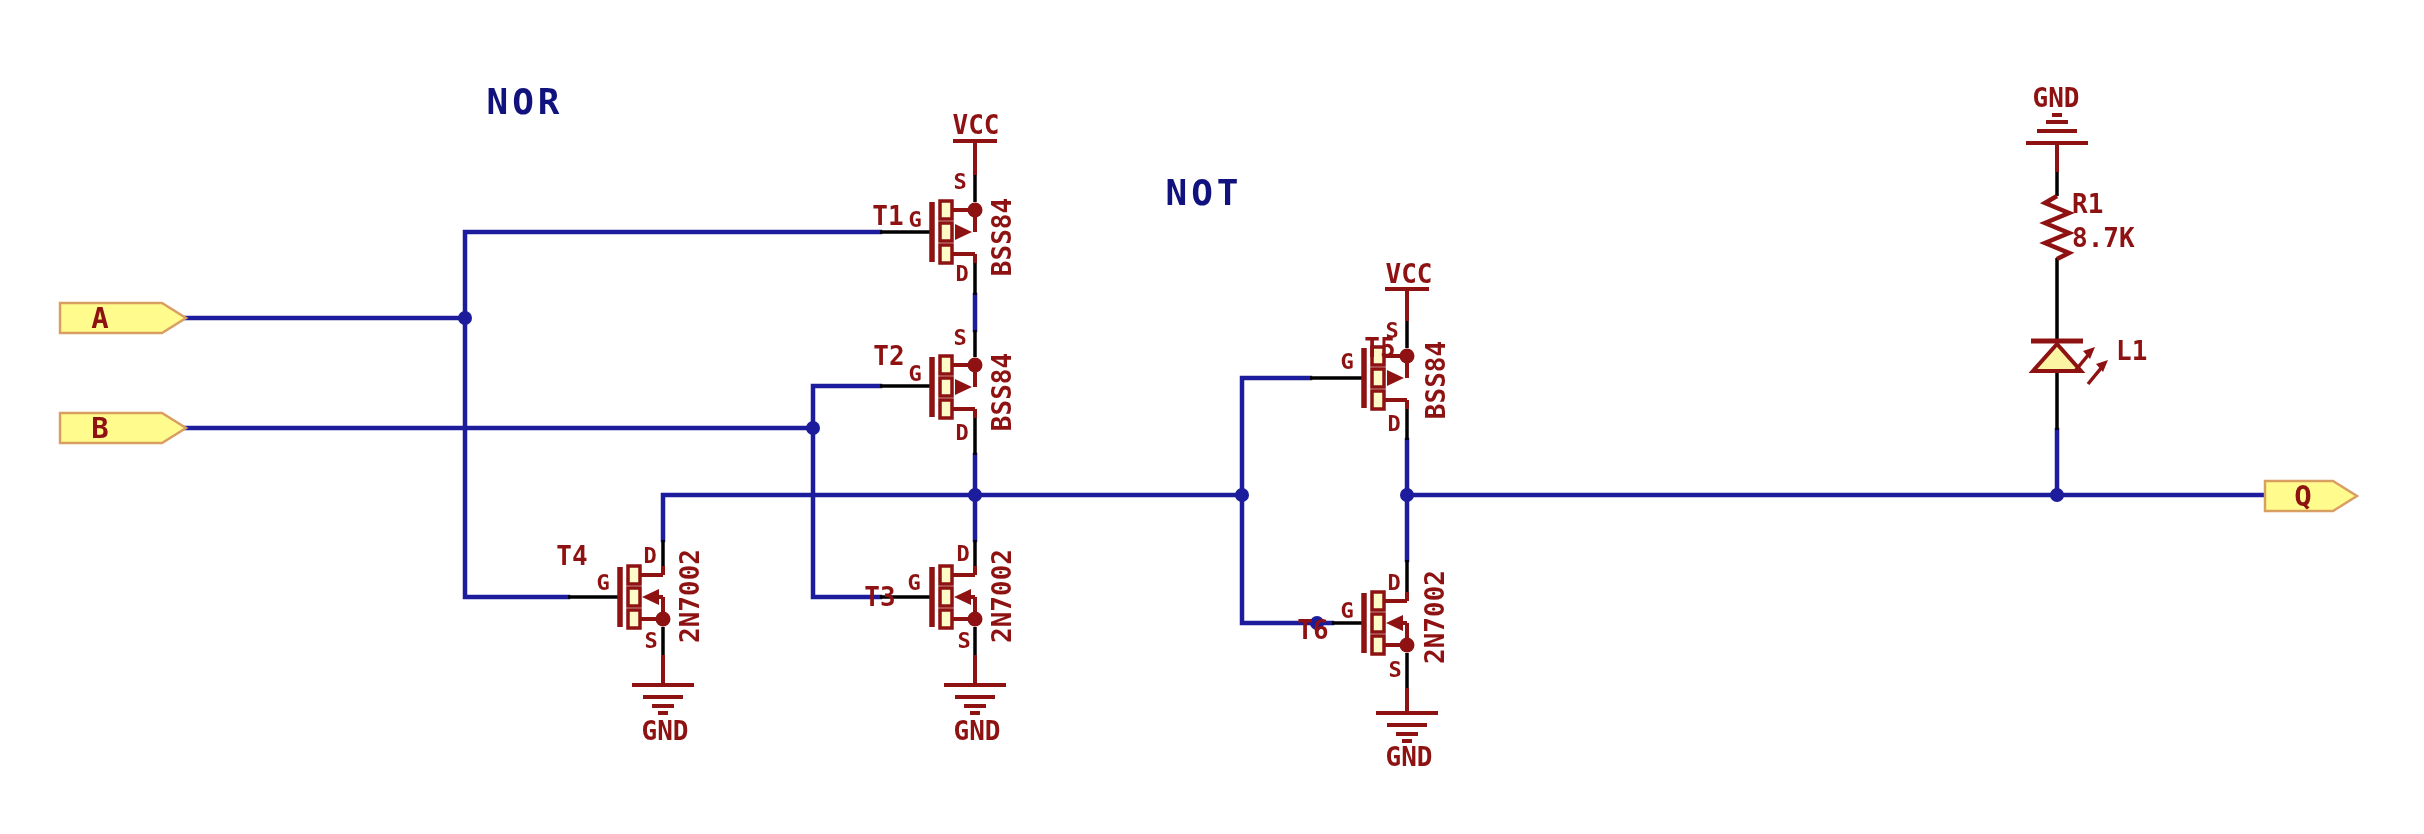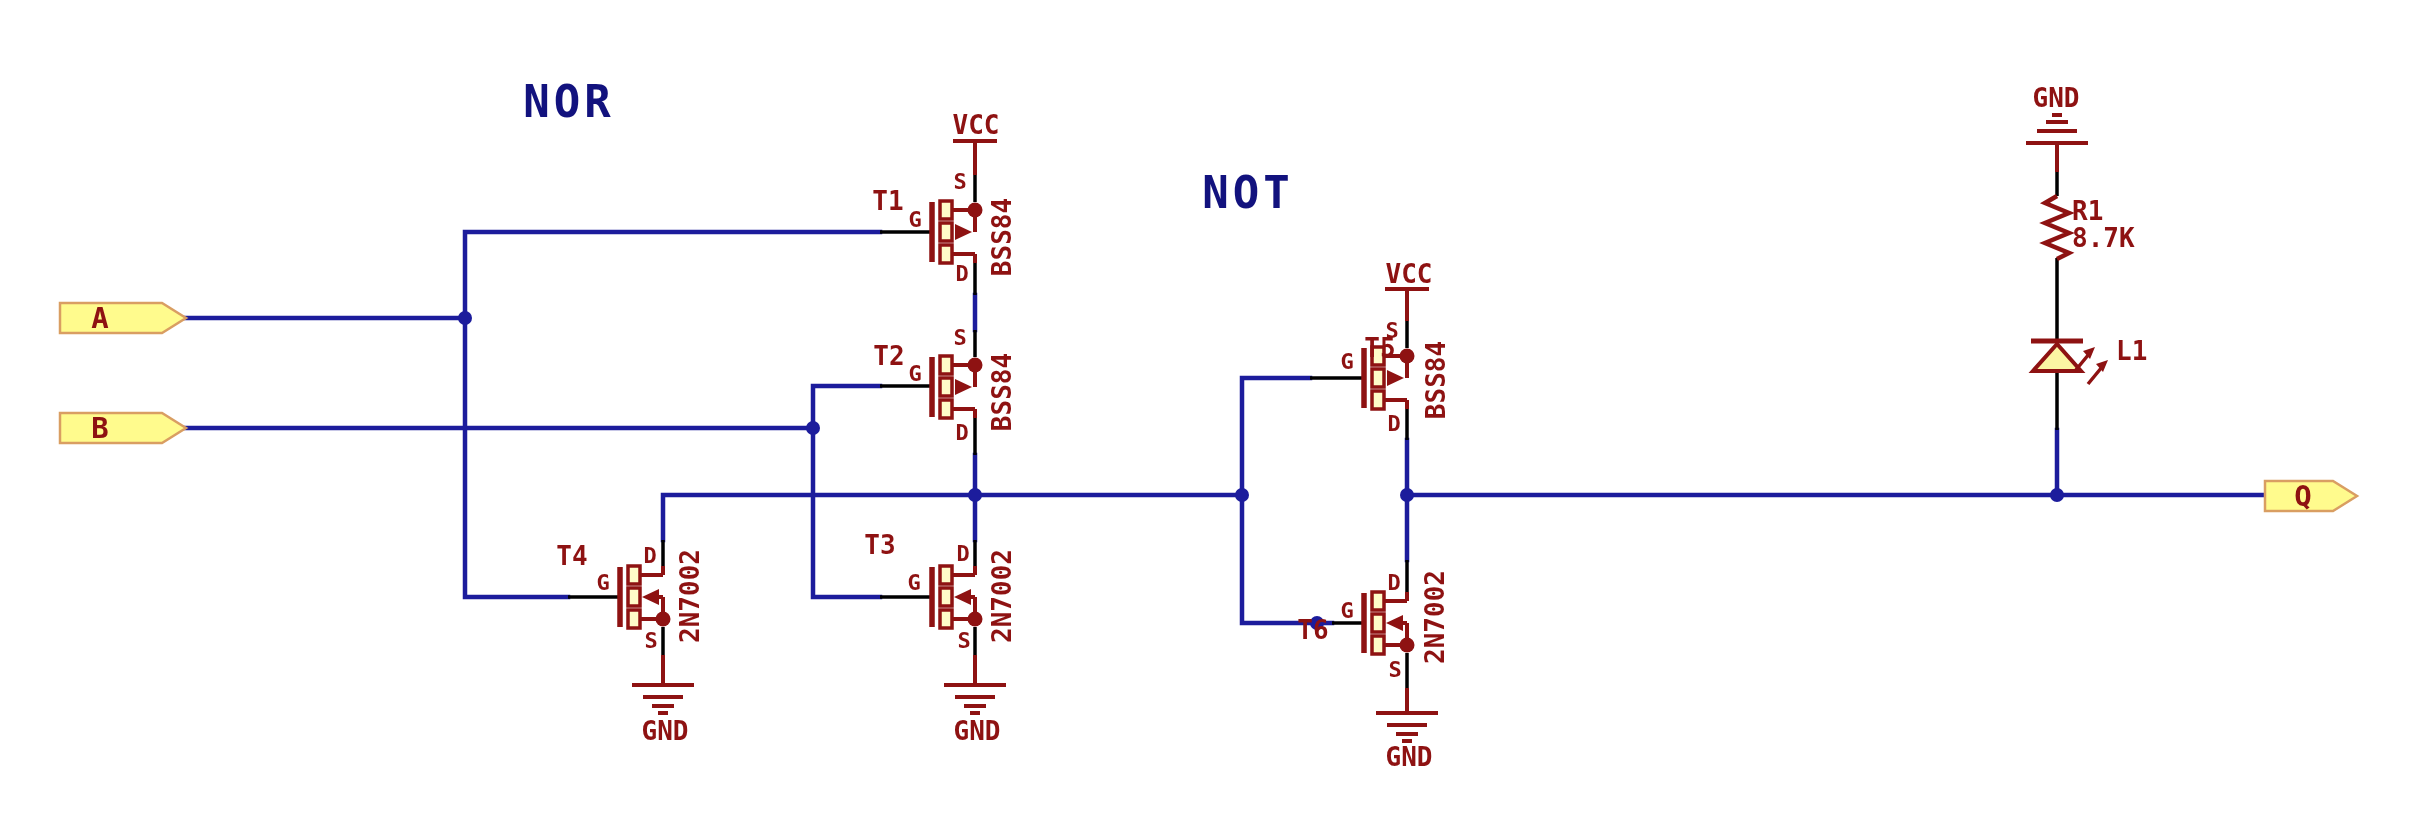--- a/index.html
+++ b/index.html
@@ -17,21 +17,21 @@
   .syf{fill:var(--red);stroke:none;}
   .box{fill:var(--boxfill);stroke:var(--red);stroke-width:3.5;}
   .jd{fill:var(--wire);stroke:none;}
   .flag{fill:var(--flagfill);stroke:var(--flagstroke);stroke-width:2.5;}
   .led{fill:var(--ledfill);stroke:var(--red);stroke-width:4;}
   .lbl{position:absolute;color:var(--red);font-weight:bold;font-size:26px;line-height:1;
        transform:translate(-50%,-50%);white-space:nowrap;}
   .pin{font-size:22px;}
   .vert{transform:translate(-50%,-50%) rotate(-90deg);}
   .la{transform:translate(0,-50%);}
-  .title{font-size:44px;letter-spacing:4px;color:var(--navy);margin-left:44px;}
+  .title{font-size:36px;letter-spacing:4px;color:var(--navy);}
   .flagtxt{font-size:29px;}
 </style>
 </head>
 <body>
 
 <div id="stage">
 
   <svg id="wires" width="2424" height="834" viewBox="0 0 2424 834">
     <defs>
       <g id="pmos">
@@ -128,33 +128,33 @@
     <polygon class="flag" points="2265,481 2333,481 2357,496 2333,511 2265,511"></polygon>
   </svg>
 
   <div class="lbl title" style="left:525px;top:102px">NOR</div>
   <div class="lbl title" style="left:1204px;top:193px">NOT</div>
 
   <div class="lbl flagtxt" style="left:100px;top:318px">A</div>
   <div class="lbl flagtxt" style="left:100px;top:428px">B</div>
   <div class="lbl flagtxt" style="left:2303px;top:496px">Q</div>
 
-  <div class="lbl" style="left:888px;top:201px">T1</div>
+  <div class="lbl" style="left:888px;top:216px">T1</div>
   <div class="lbl pin" style="left:915px;top:220px">G</div>
   <div class="lbl pin" style="left:960px;top:182px">S</div>
   <div class="lbl pin" style="left:962px;top:274px">D</div>
   <div class="lbl vert" style="left:1002px;top:237px">BSS84</div>
 
   <div class="lbl" style="left:889px;top:356px">T2</div>
   <div class="lbl pin" style="left:915px;top:374px">G</div>
   <div class="lbl pin" style="left:960px;top:338px">S</div>
   <div class="lbl pin" style="left:962px;top:433px">D</div>
   <div class="lbl vert" style="left:1002px;top:392px">BSS84</div>
 
-  <div class="lbl" style="left:880px;top:545px">T3</div>
+  <div class="lbl" style="left:880px;top:597px">T3</div>
   <div class="lbl pin" style="left:914px;top:583px">G</div>
   <div class="lbl pin" style="left:963px;top:554px">D</div>
   <div class="lbl pin" style="left:964px;top:641px">S</div>
   <div class="lbl vert" style="left:1002px;top:596px">2N7002</div>
 
   <div class="lbl" style="left:572px;top:556px">T4</div>
   <div class="lbl pin" style="left:603px;top:583px">G</div>
   <div class="lbl pin" style="left:650px;top:556px">D</div>
   <div class="lbl pin" style="left:651px;top:641px">S</div>
   <div class="lbl vert" style="left:690px;top:596px">2N7002</div>
@@ -171,17 +171,17 @@
   <div class="lbl pin" style="left:1395px;top:670px">S</div>
   <div class="lbl vert" style="left:1435px;top:617px">2N7002</div>
 
   <div class="lbl" style="left:976px;top:125px">VCC</div>
   <div class="lbl" style="left:1409px;top:274px">VCC</div>
   <div class="lbl" style="left:665px;top:731px">GND</div>
   <div class="lbl" style="left:977px;top:731px">GND</div>
   <div class="lbl" style="left:1409px;top:757px">GND</div>
   <div class="lbl" style="left:2056px;top:98px">GND</div>
 
-  <div class="lbl la" style="left:2072px;top:211px">R1</div>
+  <div class="lbl la" style="left:2072px;top:204px">R1</div>
   <div class="lbl la" style="left:2072px;top:238px">8.7K</div>
   <div class="lbl la" style="left:2116px;top:351px">L1</div>
 
 </div>
 
 </body></html>

